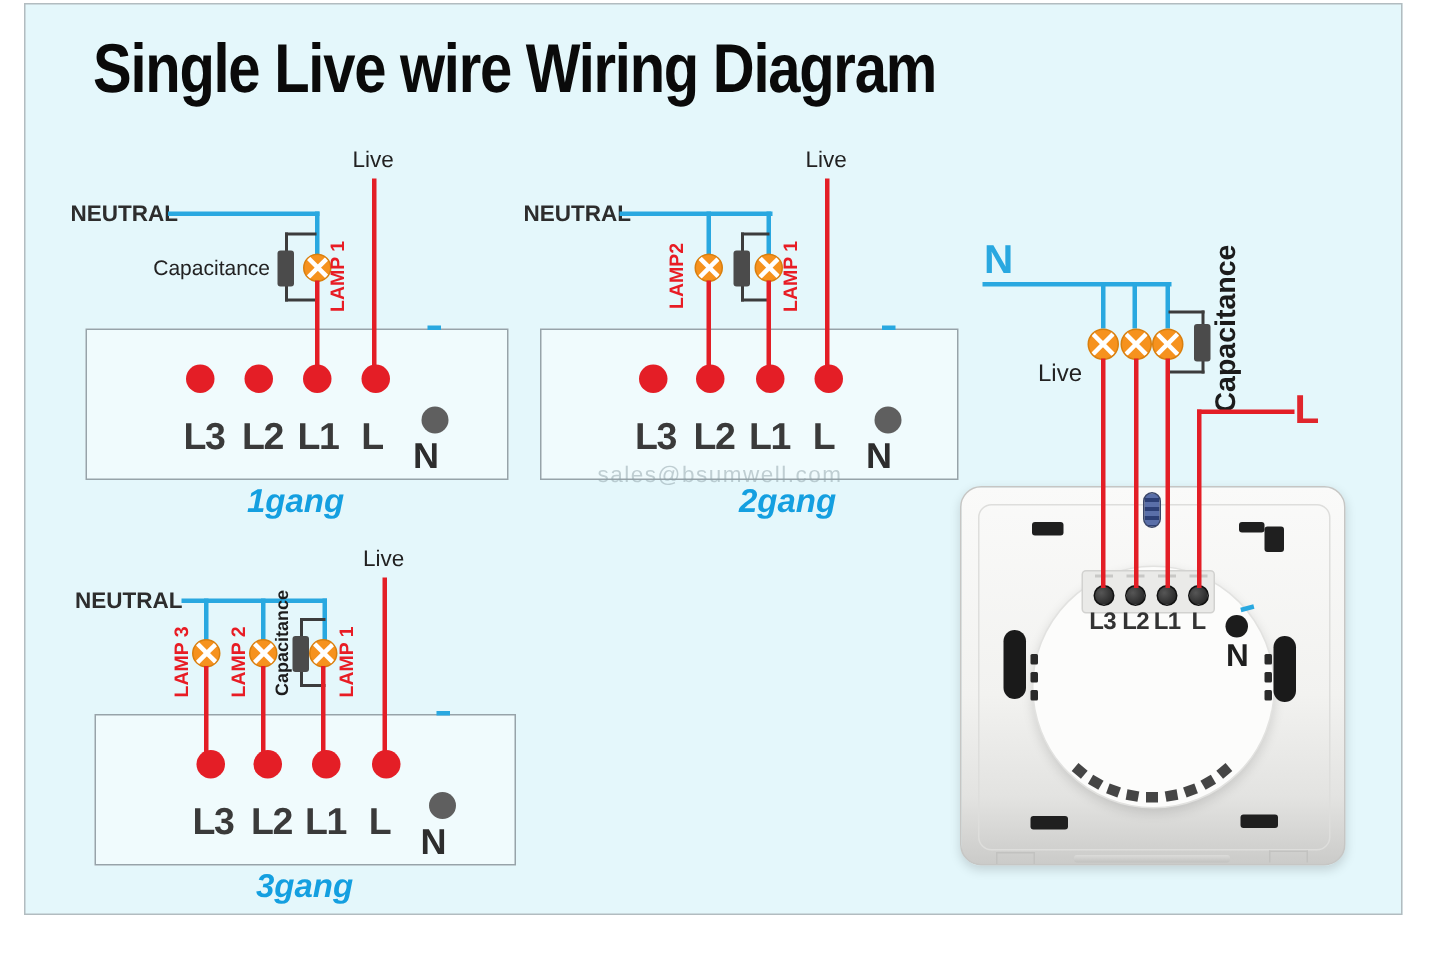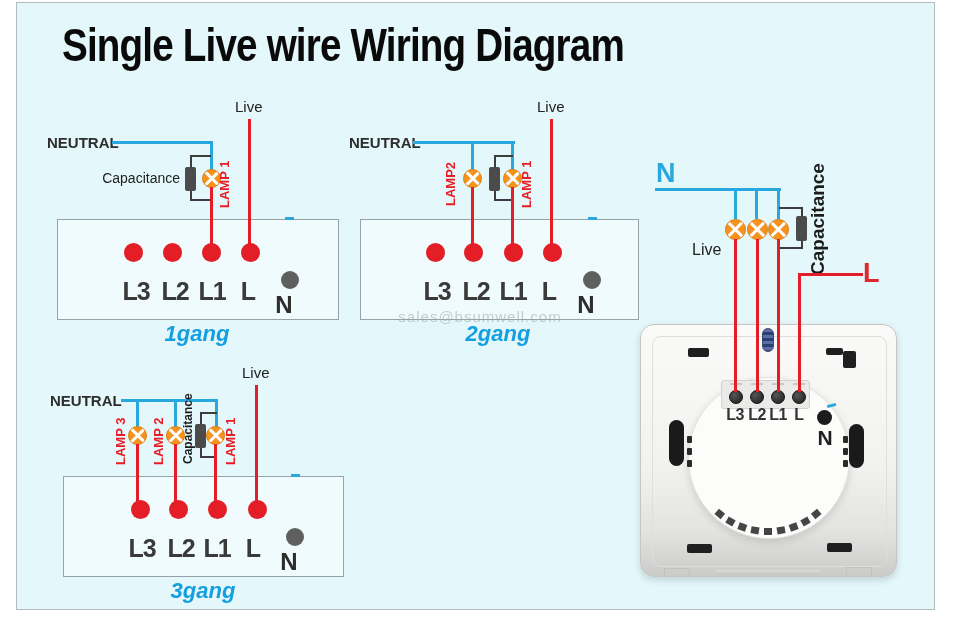--- a/index.html
+++ b/index.html
@@ -140,21 +140,21 @@
     <div class="term redt" style="left:464px;top:243px"></div>
     <div class="term redt" style="left:504px;top:243px"></div>
     <div class="term redt" style="left:543px;top:243px"></div>
     <div class="term grayt" style="left:583px;top:271px"></div>
     <span class="tlabel" style="left:437px;top:277px">L3</span>
     <span class="tlabel" style="left:476px;top:277px">L2</span>
     <span class="tlabel" style="left:513px;top:277px">L1</span>
     <span class="tlabel" style="left:549px;top:277px">L</span>
     <span class="nlabel" style="left:586px;top:291px">N</span>
     <span class="watermark" style="left:480px;top:308px">sales@bsumwell.com</span>
-    <span class="caption" style="left:498px;top:321px">2gang</span>
+    <span class="caption" style="left:525px;top:321px">2gang</span>
   </div>
 
   <div class="group">
     <div class="tbox" style="left:63px;top:476px;width:279px;height:99px"></div>
     <div class="dash" style="left:291px;top:474px"></div>
 
     <span class="lbl bold" style="left:50px;top:392px">NEUTRAL</span>
     <div class="wire blue" style="left:121px;top:399px;width:97px;height:3px"></div>
     <div class="wire blue" style="left:136px;top:399px;width:3px;height:28px"></div>
     <div class="wire blue" style="left:174px;top:399px;width:3px;height:28px"></div>

